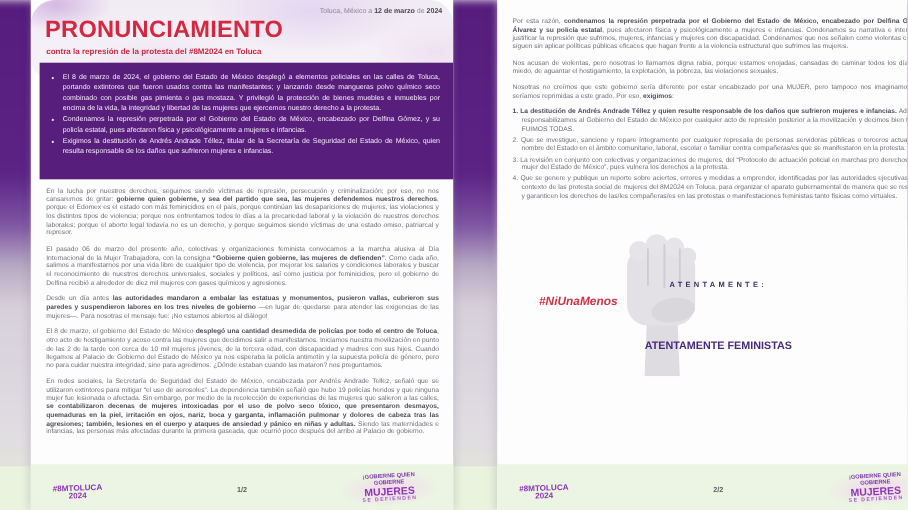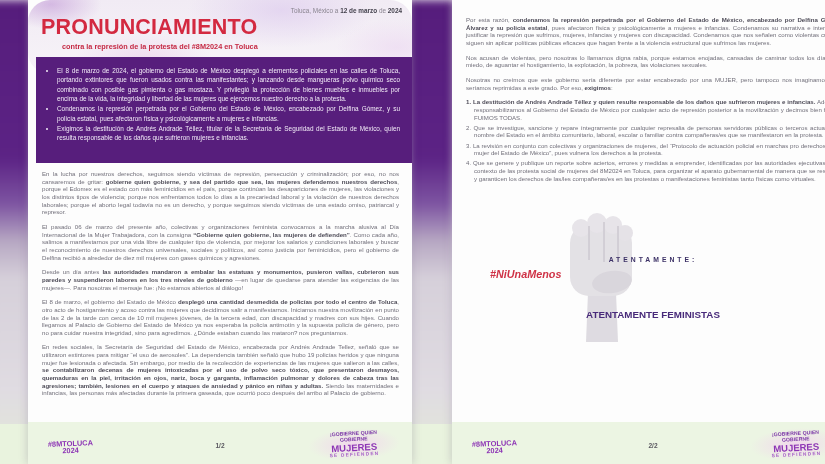--- a/index.html
+++ b/index.html
@@ -29,21 +29,21 @@
     position:absolute; left:0; right:0; top:0; height:74px;
     background:
       radial-gradient(70px 34px at 6% 6%,  rgba(189,144,212,.55), transparent 72%),
       radial-gradient(100px 44px at 30% 88%, rgba(233,203,232,.65), transparent 72%),
       radial-gradient(130px 52px at 66% 14%, rgba(214,192,236,.5), transparent 72%),
       radial-gradient(80px 38px at 96% 64%, rgba(236,216,241,.65), transparent 76%),
       linear-gradient(#f1ebf4, #f7f3f8);
     border-radius: 22px;
   }
   .title    { position:absolute; left:13px; top:15px; margin:0; font-size:21.5px; font-weight:bold; color:#d32940; letter-spacing:.2px; }
-  .subtitle { position:absolute; left:14px; top:42px; font-size:7.3px; font-weight:bold; color:#c52a44;margin-left:20px; }
+  .subtitle { position:absolute; left:14px; top:42px; font-size:7.3px; font-weight:bold; color:#c52a44; }
   .dateline { position:absolute; right:10px; top:7px; font-size:6.4px; color:#8a8590; }
   .dateline .b { font-weight:bold; color:#45434e; }
 
   
   .bullet-box { position:absolute; left:8px; right:0; top:57px; height:106px; background:#571e7c; }
   .bullet-box ul { margin:0; padding:9px 12px 0 21px; }
   .bullet-box li { font-size:6.4px; line-height:9.35px; text-align:justify; color:#f2ebf7; margin-bottom:1px; }
 
   
   .body1 { position:absolute; left:14px; right:13px; top:170px; }

